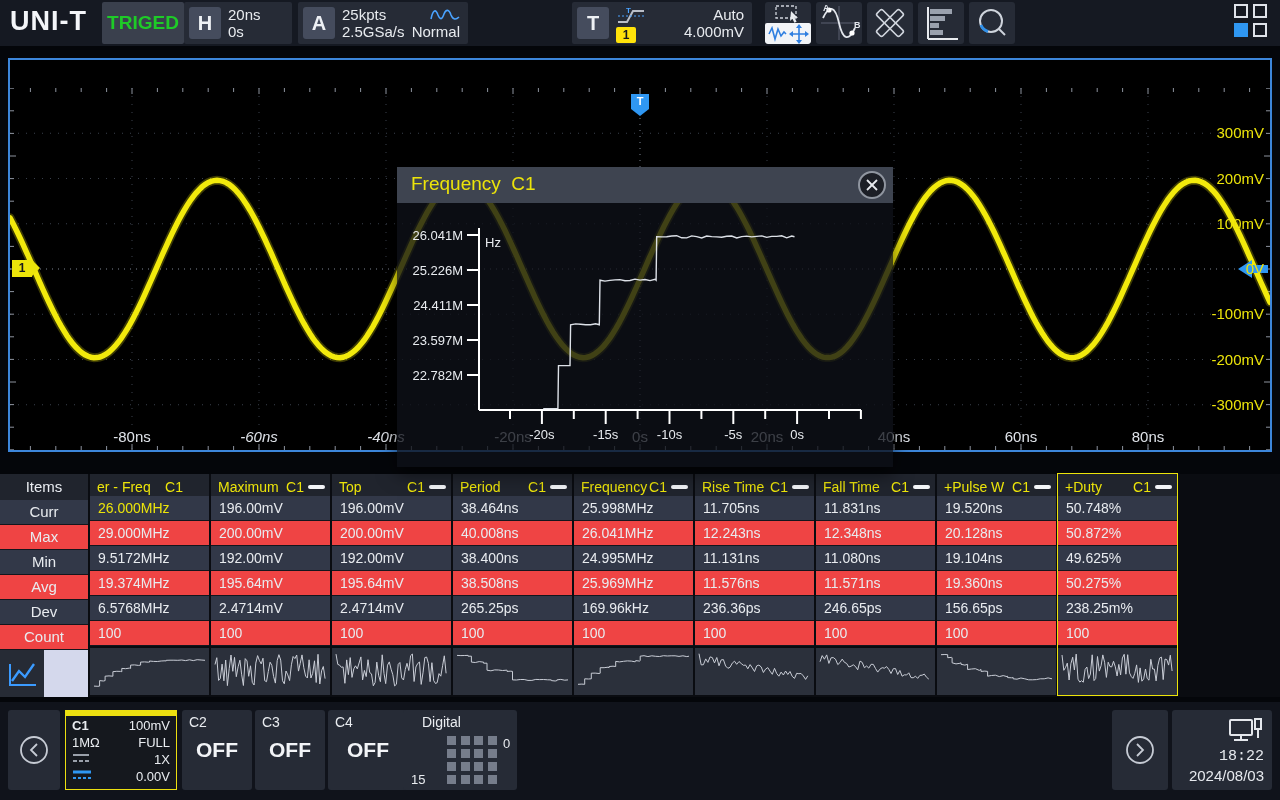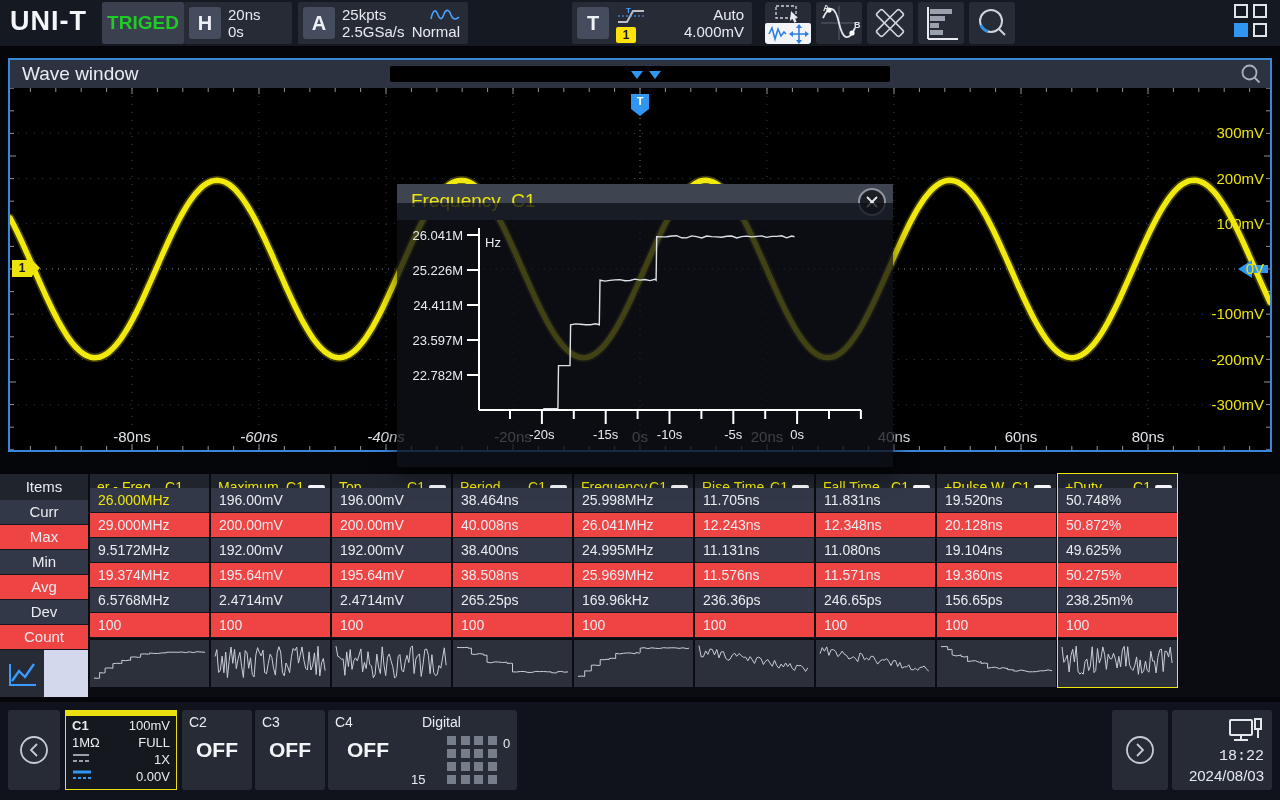--- a/index.html
+++ b/index.html
@@ -39,31 +39,31 @@
   .trigflag{position:absolute;left:621px;top:6px;width:18px;height:15px;background:#2f97f2;color:#fff;
             font-size:11px;font-weight:bold;text-align:center;line-height:15px;}
   .trigflag:after{content:"";position:absolute;left:0;top:15px;border-left:9px solid transparent;border-right:9px solid transparent;border-top:7px solid #2f97f2;}
   .chflag{position:absolute;left:2px;top:172px;width:20px;height:17px;background:#ece40a;color:#15181e;
           font-size:12px;font-weight:bold;text-align:center;line-height:17px;}
   .chflag:after{content:"";position:absolute;left:20px;top:0;border-top:8.5px solid transparent;border-bottom:8.5px solid transparent;border-left:8px solid #ece40a;}
   .trigarrow{position:absolute;left:1228px;top:172px;}
 
   
   .popup{position:absolute;left:397px;top:167px;width:496px;height:300px;z-index:60;box-shadow:0 6px 18px rgba(0,0,0,.6);}
-  .popup-title{position:absolute;left:0;top:17px;width:496px;height:36px;background:#3e4450;}
+  .popup-title{position:absolute;left:0;top:0;width:496px;height:36px;background:#3e4450;}
   .popup-title .pt{position:absolute;left:14px;top:6px;font-size:19px;color:#ece40a;}
   .popup-close{position:absolute;right:7px;top:4px;width:28px;height:28px;border-radius:50%;
                background:#1c1f26;border:2px solid #9096a0;box-sizing:border-box;}
   .popup-body{position:absolute;left:0;top:36px;width:496px;height:264px;background:rgba(14,17,24,0.78);}
 
   
   .mtable{position:absolute;left:0;top:474px;width:1280px;height:223px;background:#0a0c11;}
   .mcol{position:absolute;top:0;width:119px;}
   .itemscol{position:absolute;left:0;top:0;width:88px;}
-  .mhead{height:14px;background:#20242d;position:relative;line-height:26px;font-size:14px;color:#ece40a;white-space:nowrap;overflow:hidden;}
+  .mhead{height:22px;background:#20242d;position:relative;line-height:26px;font-size:14px;color:#ece40a;white-space:nowrap;overflow:hidden;}
   .mhead .mname{position:absolute;left:7px;}
   .mhead .mch{position:absolute;right:26px;}
   .mdash{position:absolute;right:5px;top:11px;width:17px;height:4px;background:#f2f4f7;border-radius:2px;}
   .ihead{height:26px;background:#20242d;text-align:center;line-height:26px;font-size:15px;color:#e9ecf1;}
   .mval{height:24px;border-bottom:1px solid #13161d;line-height:24px;font-size:14px;color:#e8ebef;padding-left:8px;white-space:nowrap;overflow:hidden;}
   .ilab{height:24px;border-bottom:1px solid #13161d;line-height:24px;font-size:15px;color:#e8ebef;text-align:center;}
   .r-light{background:#323848;}
   .r-dark{background:#ef4444;}
   .mval.yellow{color:#ece40a;}
   .mspark{height:47px;background:#2b303b;}
@@ -196,33 +196,20 @@
 
   <div class="layoutbtn">
     <div class="lay-sq" style="left:0;top:0;"></div>
     <div class="lay-sq" style="left:19px;top:0;"></div>
     <div class="lay-sq fill" style="left:0;top:19px;"></div>
     <div class="lay-sq" style="left:19px;top:19px;"></div>
   </div>
 </header>
 
 <section class="wavewin">
-  <div class="ww-title">
-    <span class="ww-title-text">Wave window</span>
-    <div class="posbar">
-      <span class="pos-tri" style="left:241px;"></span>
-      <span class="pos-tri" style="left:259px;"></span>
-    </div>
-    <div class="ww-zoom">
-      <svg width="22" height="22" viewBox="0 0 22 22">
-        <circle cx="9.5" cy="9.5" r="7" fill="none" stroke="#aab0b9" stroke-width="1.8"></circle>
-        <line x1="14.5" y1="14.5" x2="19.5" y2="19.5" stroke="#aab0b9" stroke-width="1.8"></line>
-      </svg>
-    </div>
-  </div>
   <div class="plot">
     <svg id="grid-svg" class="abs" style="left:0;top:0;" width="1260" height="362" viewBox="0 0 1260 362">
         <line x1="122" y1="0" x2="122" y2="362" stroke="#3a404c" stroke-width="1" stroke-dasharray="1,7"></line>
         <line x1="249" y1="0" x2="249" y2="362" stroke="#3a404c" stroke-width="1" stroke-dasharray="1,7"></line>
         <line x1="376" y1="0" x2="376" y2="362" stroke="#3a404c" stroke-width="1" stroke-dasharray="1,7"></line>
         <line x1="503" y1="0" x2="503" y2="362" stroke="#3a404c" stroke-width="1" stroke-dasharray="1,7"></line>
         <line x1="630" y1="0" x2="630" y2="362" stroke="#7e8694" stroke-width="1" stroke-dasharray="1,5"></line>
         <line x1="757" y1="0" x2="757" y2="362" stroke="#3a404c" stroke-width="1" stroke-dasharray="1,7"></line>
         <line x1="884" y1="0" x2="884" y2="362" stroke="#3a404c" stroke-width="1" stroke-dasharray="1,7"></line>
         <line x1="1011" y1="0" x2="1011" y2="362" stroke="#3a404c" stroke-width="1" stroke-dasharray="1,7"></line>

